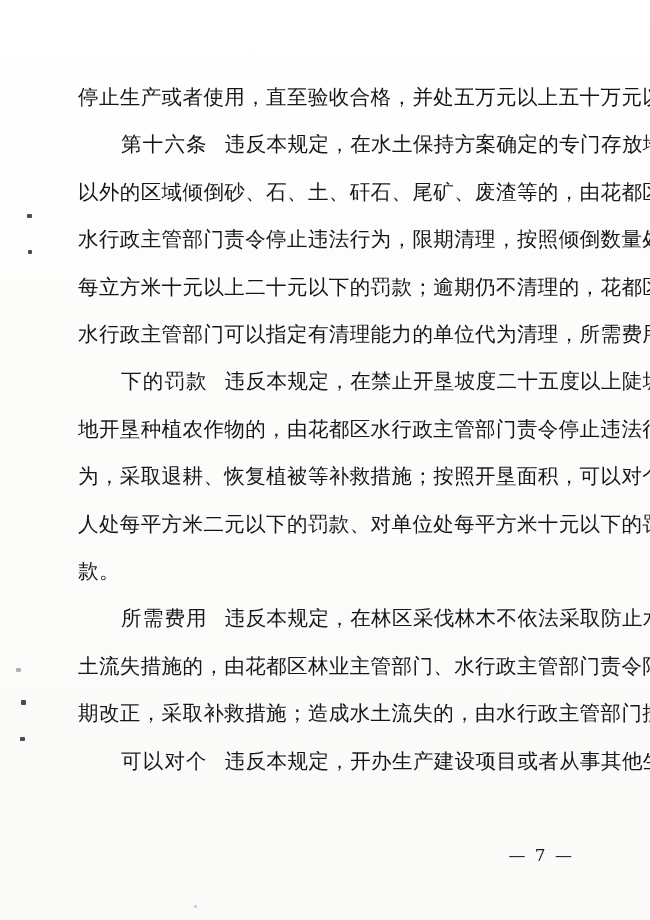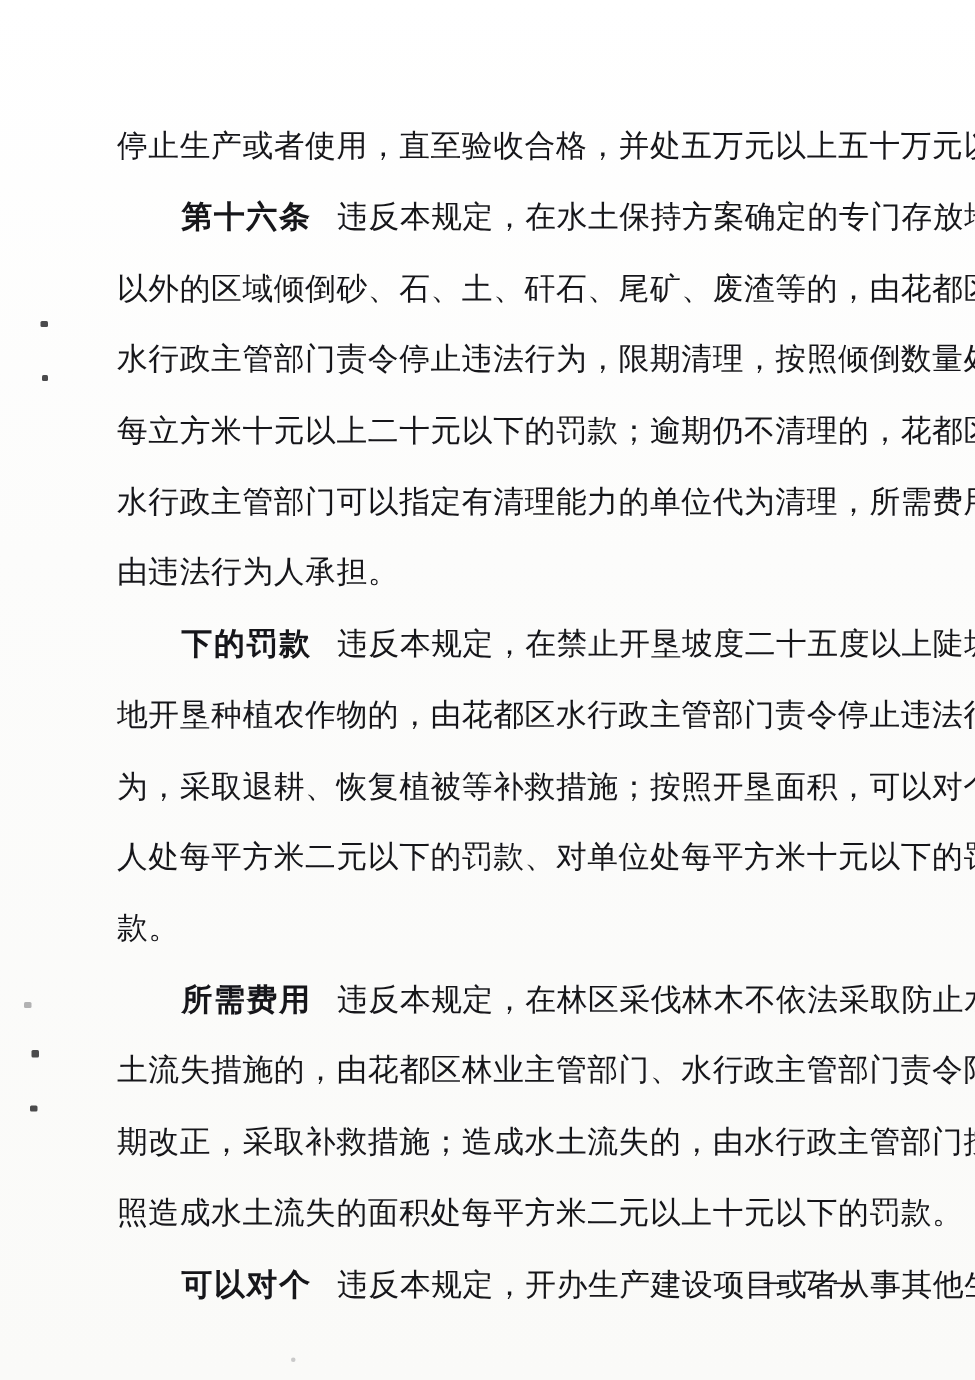--- a/index.html
+++ b/index.html
@@ -39,21 +39,21 @@
     line-height: 47.4px;
     color: #16161a;
     white-space: pre;
     letter-spacing: 0.4px;
     font-weight: 400;
   }
   .line.indent {
     text-indent: 43px;
   }
   .line .heading {
-    font-weight: 700;
+    font-weight: 400;
     letter-spacing: 1.2px;
   }
   .line .gap {
     display: inline-block;
     width: 17px;
   }
   .page-number {
     position: absolute;
     left: 0;
     top: 845px;
@@ -93,28 +93,26 @@
   <div class="speck" style="left:20px; top:737px; width:5px; height:4px;"></div>
   <div class="speck-bottom" style="left:194px; top:905px; width:3px; height:3px;"></div>
 
   <div class="text-column" id="body-text">
       <div class="line"><span>停止生产或者使用，直至验收合格，并处五万元以上五十万元以</span></div>
       <div class="line indent"><span class="heading">第十六条</span><span class="gap"></span><span>违反本规定，在水土保持方案确定的专门存放地</span></div>
       <div class="line"><span>以外的区域倾倒砂、石、土、矸石、尾矿、废渣等的，由花都区</span></div>
       <div class="line"><span>水行政主管部门责令停止违法行为，限期清理，按照倾倒数量处</span></div>
       <div class="line"><span>每立方米十元以上二十元以下的罚款；逾期仍不清理的，花都区</span></div>
       <div class="line"><span>水行政主管部门可以指定有清理能力的单位代为清理，所需费用</span></div>
-      <div class="line"><span>由违法行为人承担。</span></div>
       <div class="line indent"><span class="heading">下的罚款</span><span class="gap"></span><span>违反本规定，在禁止开垦坡度二十五度以上陡坡</span></div>
       <div class="line"><span>地开垦种植农作物的，由花都区水行政主管部门责令停止违法行</span></div>
       <div class="line"><span>为，采取退耕、恢复植被等补救措施；按照开垦面积，可以对个</span></div>
       <div class="line"><span>人处每平方米二元以下的罚款、对单位处每平方米十元以下的罚</span></div>
       <div class="line"><span>款。</span></div>
       <div class="line indent"><span class="heading">所需费用</span><span class="gap"></span><span>违反本规定，在林区采伐林木不依法采取防止水</span></div>
       <div class="line"><span>土流失措施的，由花都区林业主管部门、水行政主管部门责令限</span></div>
       <div class="line"><span>期改正，采取补救措施；造成水土流失的，由水行政主管部门按</span></div>
-      <div class="line"><span>照造成水土流失的面积处每平方米二元以上十元以下的罚款。</span></div>
       <div class="line indent"><span class="heading">可以对个</span><span class="gap"></span><span>违反本规定，开办生产建设项目或者从事其他生</span></div>
     </div>
 
   <div class="page-number">— 7 —</div>
 
 </div>
 
 </body></html>

